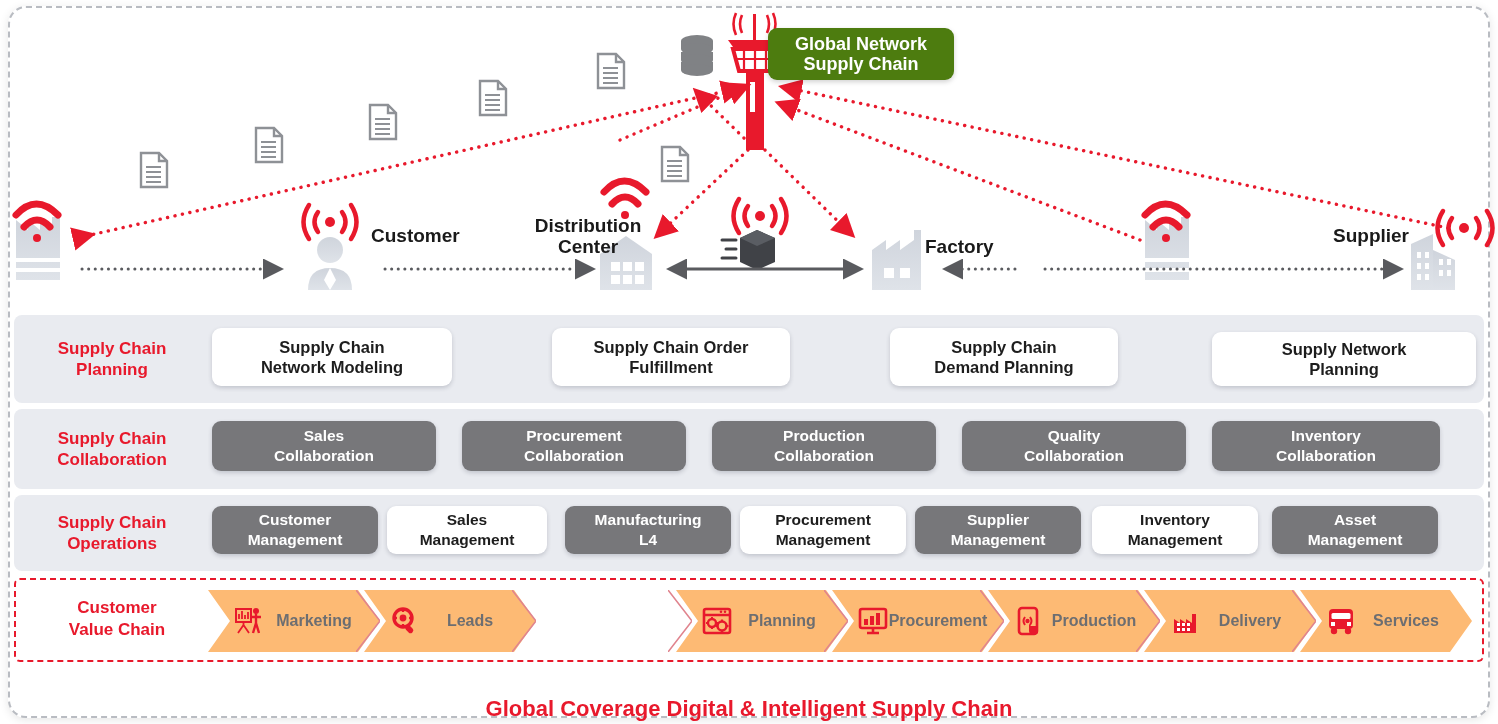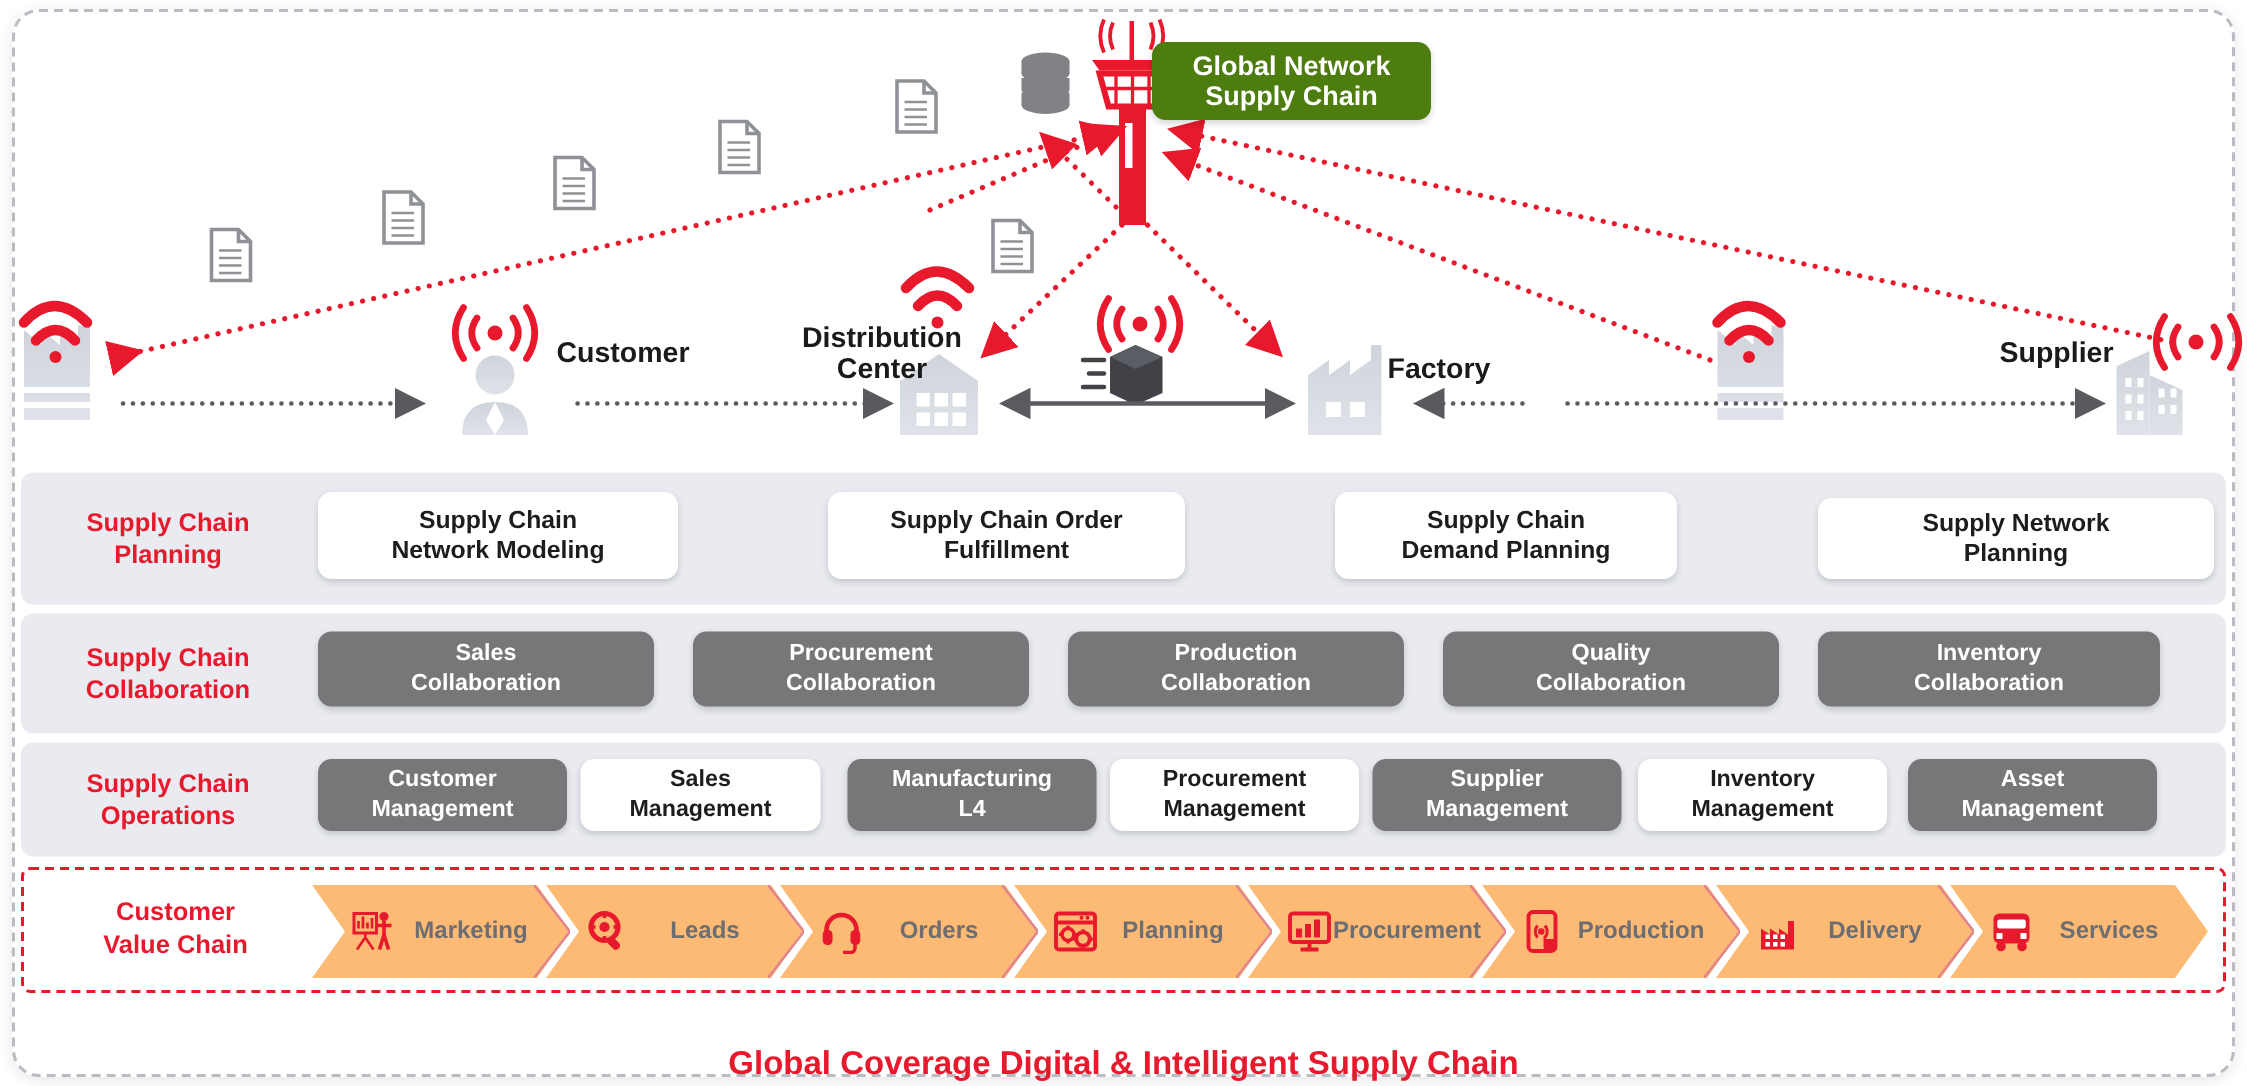--- a/index.html
+++ b/index.html
@@ -447,31 +447,20 @@
             <path d="M13,2 v4 M13,18 v4 M3,12 h4 M19,12 h4" stroke="#e8192c" stroke-width="2.4"></path>
             <rect x="18" y="18" width="9" height="5.5" rx="2.6" fill="#e8192c" transform="rotate(45 18 18)"></rect>
           </svg>
         </span>
         <span class="lb">Leads</span>
       </div>
       <svg class="chev-edge" style="left:304px;" viewBox="0 0 24 62">
         <path d="M0,0 L24,31 L0,62" fill="none" stroke="#e0848e" stroke-width="1.6"></path>
       </svg>
 
-      <div class="chev" style="left:312px; width:172px;">
-        <span class="ic">
-          <svg width="30" height="30" viewBox="0 0 30 30">
-            <path d="M5,17 v-3 a10,10 0 0 1 20,0 v3" fill="none" stroke="#e8192c" stroke-width="3"></path>
-            <rect x="2.5" y="14" width="6.5" height="10" rx="3" fill="#e8192c"></rect>
-            <rect x="21" y="14" width="6.5" height="10" rx="3" fill="#e8192c"></rect>
-            <path d="M24,24 v2 a3,3 0 0 1 -3,3 h-5" fill="none" stroke="#e8192c" stroke-width="2.4"></path>
-          </svg>
-        </span>
-        <span class="lb">Orders</span>
-      </div>
       <svg class="chev-edge" style="left:460px;" viewBox="0 0 24 62">
         <path d="M0,0 L24,31 L0,62" fill="none" stroke="#e0848e" stroke-width="1.6"></path>
       </svg>
 
       <div class="chev" style="left:468px; width:172px;">
         <span class="ic">
           <svg width="30" height="30" viewBox="0 0 30 30">
             <rect x="2" y="3" width="26" height="24" rx="2" fill="none" stroke="#e8192c" stroke-width="2.6"></rect>
             <path d="M2,9 h26" stroke="#e8192c" stroke-width="2.6"></path>
             <circle cx="19" cy="5.8" r="1.3" fill="#e8192c"></circle>

